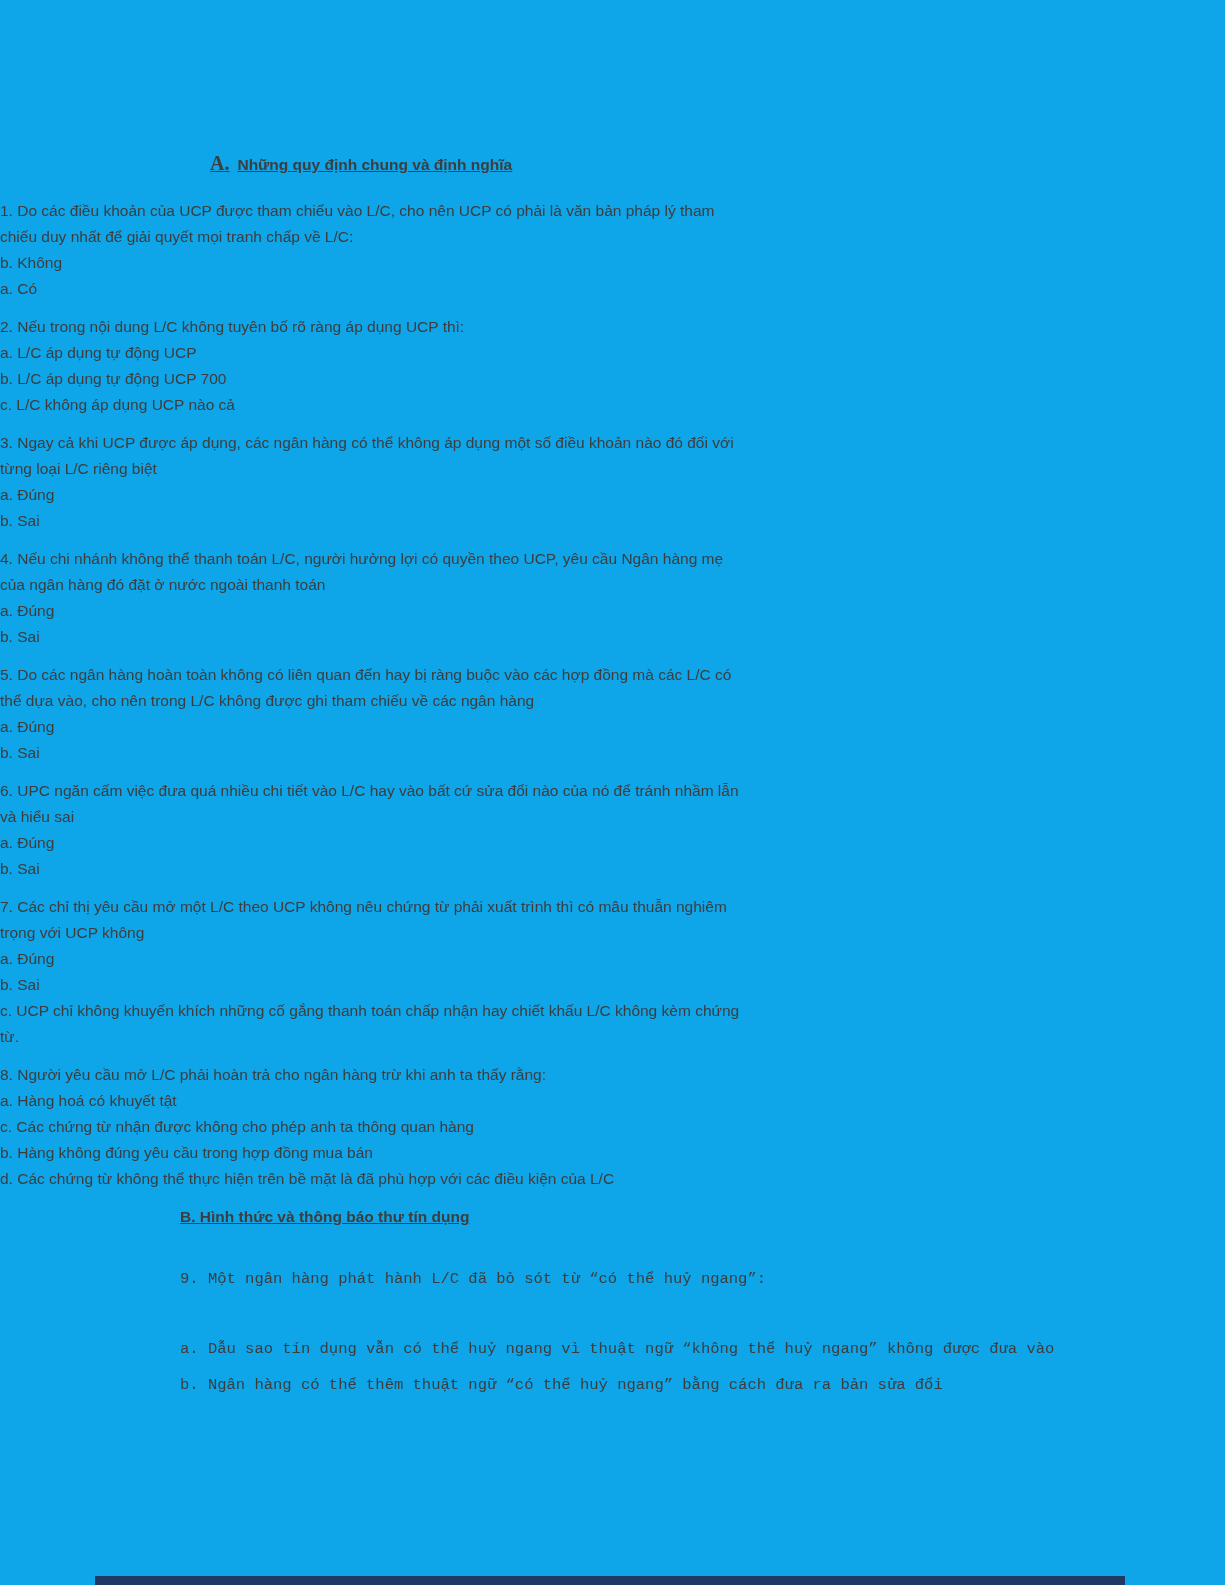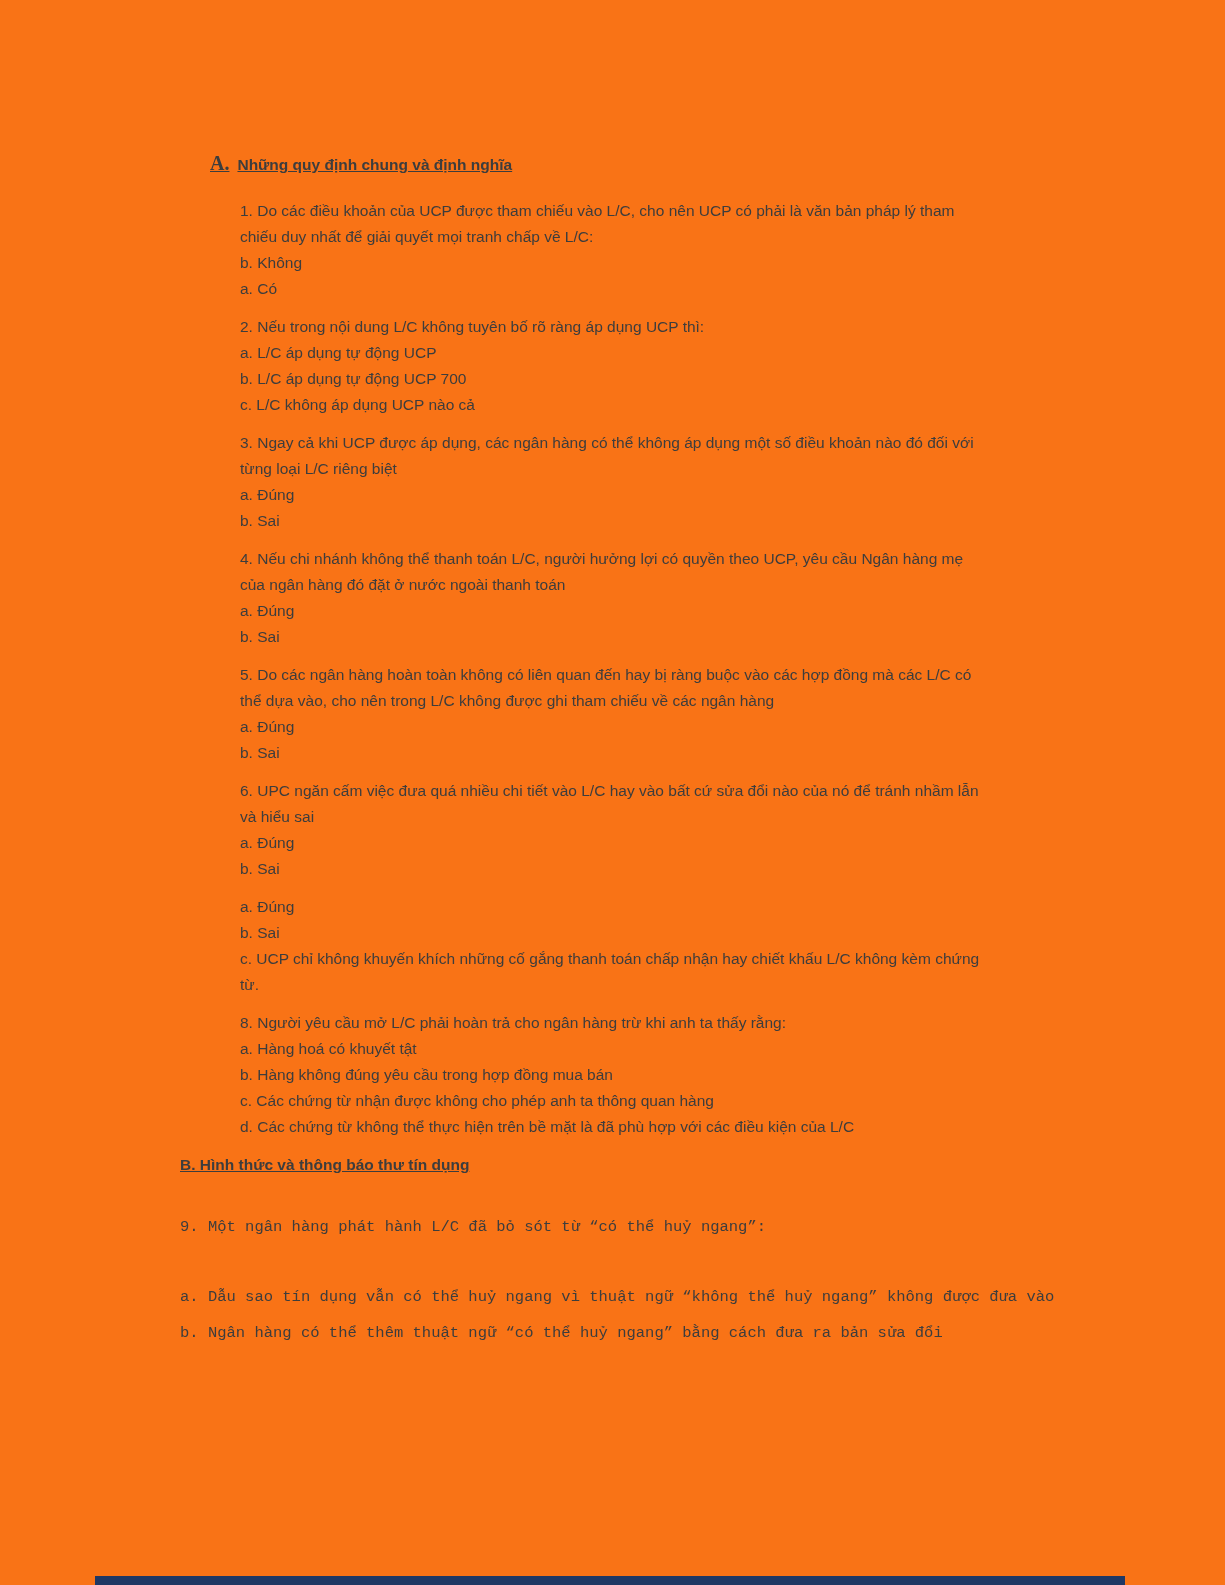--- a/index.html
+++ b/index.html
@@ -4,21 +4,21 @@
 <style>
   html, body {
     margin: 0;
     padding: 0;
     background: #ffffff;
   }
   .page {
     position: relative;
     width: 1225px;
     height: 1585px;
-    background: #f97316;
+    background: #0ea5e9;
     font-family: "Liberation Sans", sans-serif;
     color: #3d3d3d;
     font-size: 15.5px;
     overflow: hidden;
     box-sizing: border-box;
     padding-top: 150px;
   }
   p { margin: 0; line-height: 26px; }
 
   .heading-a {
@@ -31,21 +31,20 @@
     font-weight: 700;
     font-size: 20px;
     margin-right: 8px;
   }
   .heading-a .a-title {
     font-weight: 700;
     font-size: 15.5px;
   }
 
   .questions-section {
-    margin-left: 240px;
     width: 752px;
   }
   .question { margin: 0 0 12px 0; }
 
   .section-b {
     margin: 4px 0 0 180px;
     font-weight: 700;
     text-decoration: underline;
     line-height: 26px;
     width: 900px;
@@ -106,30 +105,31 @@
         <p class="q-option">b. Sai</p>
       </div>
 
   <div class="question">
     <p class="q-text">6. UPC ngăn cấm việc đưa quá nhiều chi tiết vào L/C hay vào bất cứ sửa đổi nào của nó để tránh nhầm lẫn và hiểu sai</p>
   <p class="q-option">a. Đúng</p>
         <p class="q-option">b. Sai</p>
       </div>
 
   <div class="question">
+    <p class="q-text">7. Các chỉ thị yêu cầu mở một L/C theo UCP không nêu chứng từ phải xuất trình thì có mâu thuẫn nghiêm trọng với UCP không</p>
   <p class="q-option">a. Đúng</p>
         <p class="q-option">b. Sai</p>
         <p class="q-option">c. UCP chỉ không khuyến khích những cố gắng thanh toán chấp nhận hay chiết khấu L/C không kèm chứng từ.</p>
       </div>
 
   <div class="question">
     <p class="q-text">8. Người yêu cầu mở L/C phải hoàn trả cho ngân hàng trừ khi anh ta thấy rằng:</p>
   <p class="q-option">a. Hàng hoá có khuyết tật</p>
+        <p class="q-option">c. Các chứng từ nhận được không cho phép anh ta thông quan hàng</p>
         <p class="q-option">b. Hàng không đúng yêu cầu trong hợp đồng mua bán</p>
-        <p class="q-option">c. Các chứng từ nhận được không cho phép anh ta thông quan hàng</p>
         <p class="q-option">d. Các chứng từ không thể thực hiện trên bề mặt là đã phù hợp với các điều kiện của L/C</p>
       </div>
 </div>
 
   <div class="section-b">B. Hình thức và thông báo thư tín dụng</div>
 
   <div class="q9-section">
     <p class="q9-text">9. Một ngân hàng phát hành L/C đã bỏ sót từ “có thể huỷ ngang”:</p>
     <p class="q9-opt-a">a. Dẫu sao tín dụng vẫn có thể huỷ ngang vì thuật ngữ “không thể huỷ ngang” không được đưa vào</p>
     <p class="q9-opt-b">b. Ngân hàng có thể thêm thuật ngữ “có thể huỷ ngang” bằng cách đưa ra bản sửa đổi</p>

